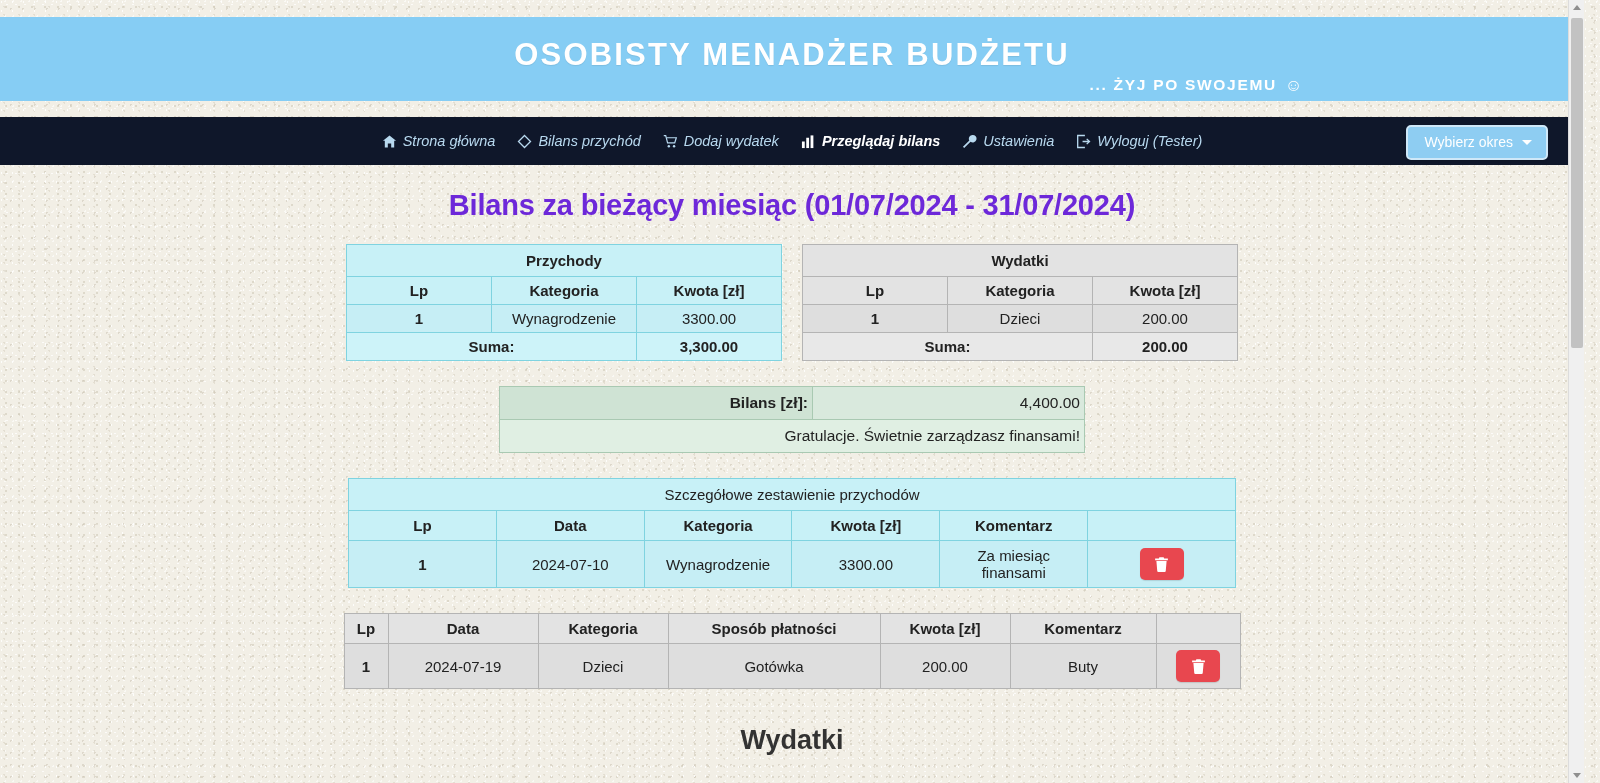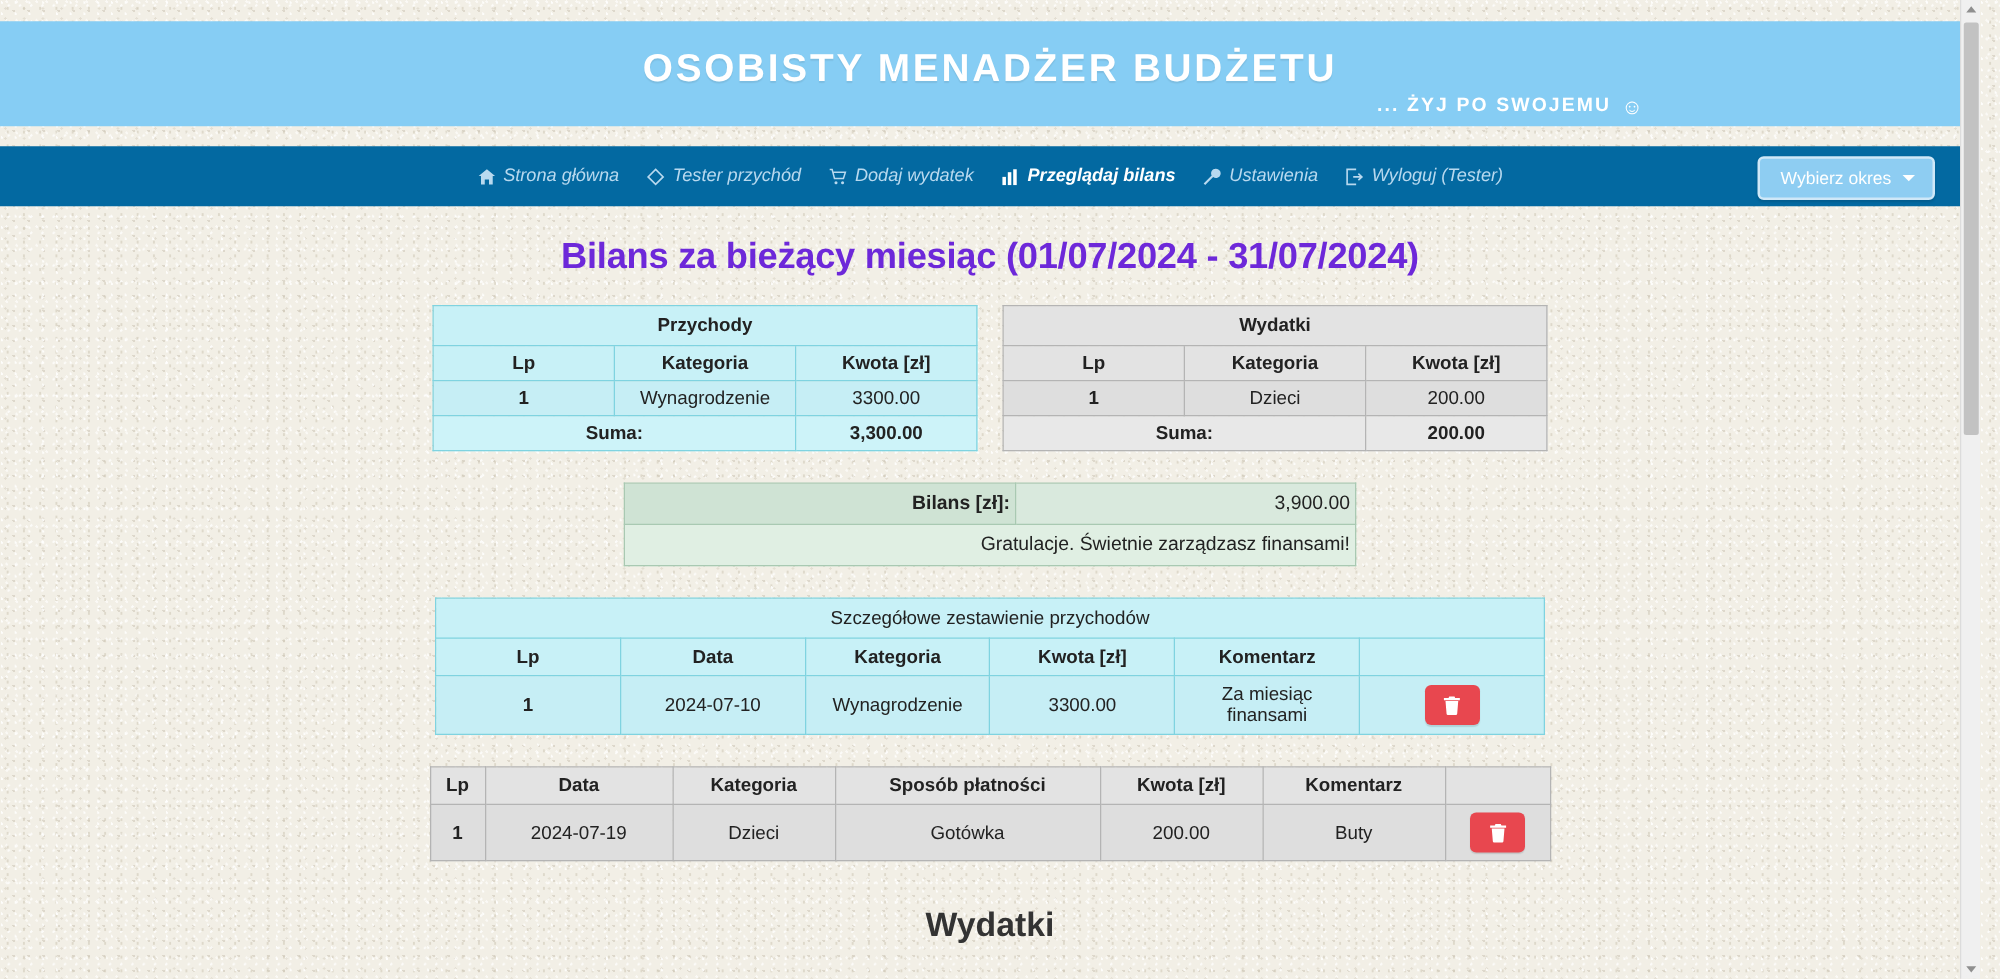--- a/index.html
+++ b/index.html
@@ -26,31 +26,31 @@
   .banner {
     height:84px; background:#86cdf4; color:#ffffff;
     position:relative;
   }
   .banner-title {
     text-align:center; font-size:31px; letter-spacing:2.2px;
     font-weight:600; padding-top:22px; line-height:1;
     text-shadow:0 1px 1px rgba(0,0,0,.08);
   }
   .banner-sub {
-    position:absolute; right:268px; bottom:7px;
+    position:absolute; right:280px; bottom:7px;
     font-size:15.5px; letter-spacing:1.7px; font-weight:600;
     display:flex; align-items:center; gap:8px;
   }
   .smiley { font-size:17px; line-height:1; }
 
   .bannergap { height:16px; }
 
   
   .navbar {
-    height:48px; background:#0369a1; position:relative;
+    height:48px; background:#0f172a; position:relative;
     display:flex; align-items:center; justify-content:center;
   }
   .navlinks { display:flex; align-items:center; gap:0px; }
   .navitem {
     display:flex; align-items:center; gap:6px;
     color:#b8d9ef; font-style:italic; font-size:14.5px;
     padding:3px 11px; white-space:nowrap; cursor:pointer;
   }
   .navitem.active { color:#ffffff; font-weight:bold; }
   .navitem svg { display:block; }
@@ -177,21 +177,21 @@
         </span>
         <span>Strona główna</span>
       </div>
 
       <div class="navitem">
         <span class="navicon">
           <svg viewBox="0 0 16 16" width="15" height="15">
               <path fill="none" stroke="#b8d9ef" stroke-width="1.4" d="M8 1.6 14.4 8 8 14.4 1.6 8z"></path>
             </svg>
         </span>
-        <span>Tester przychód</span>
+        <span>Bilans przychód</span>
       </div>
 
       <div class="navitem">
         <span class="navicon">
           <svg viewBox="0 0 16 16" width="15" height="15">
               <path fill="none" stroke="#b8d9ef" stroke-width="1.3" d="M0.8 1.8h2.1l2 7.6h7.6l1.7-5.4H4.2"></path>
               <circle cx="6.2" cy="13" r="1.3" fill="#b8d9ef"></circle>
               <circle cx="11.8" cy="13" r="1.3" fill="#b8d9ef"></circle>
             </svg>
         </span>
@@ -285,21 +285,21 @@
           </tr>
         </tbody>
       </table>
     </div>
 
     <div class="balance-wrap">
       <table class="t-balance">
         <tbody>
           <tr>
             <td class="lbl" style="width:313px">Bilans [zł]:</td>
-            <td class="val">3,900.00</td>
+            <td class="val">4,400.00</td>
           </tr>
           <tr>
             <td class="msg" colspan="2">Gratulacje. Świetnie zarządzasz finansami!</td>
           </tr>
         </tbody>
       </table>
     </div>
 
     <div class="detail-wrap">
       <table class="t-detail di">

